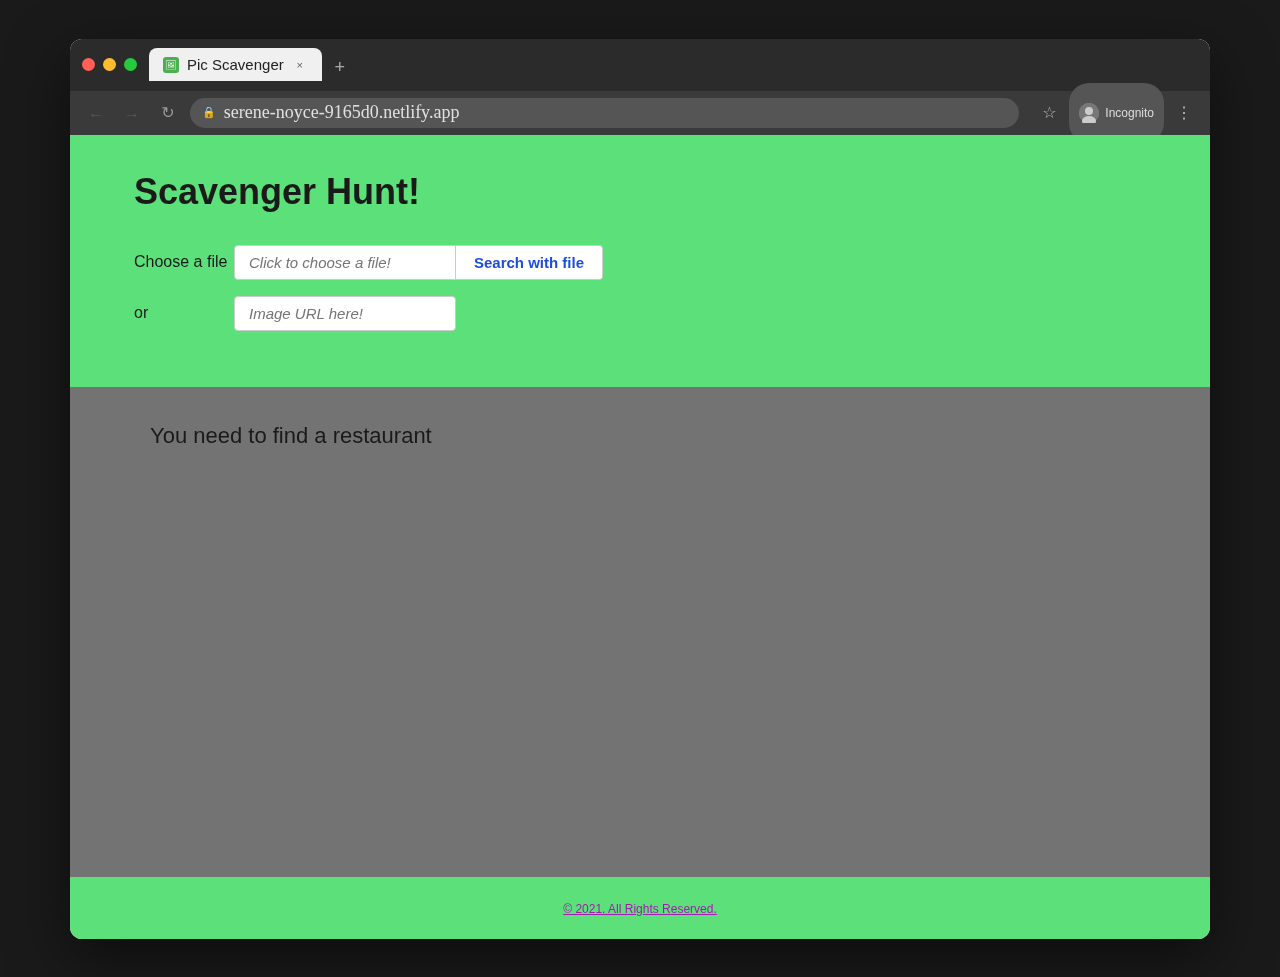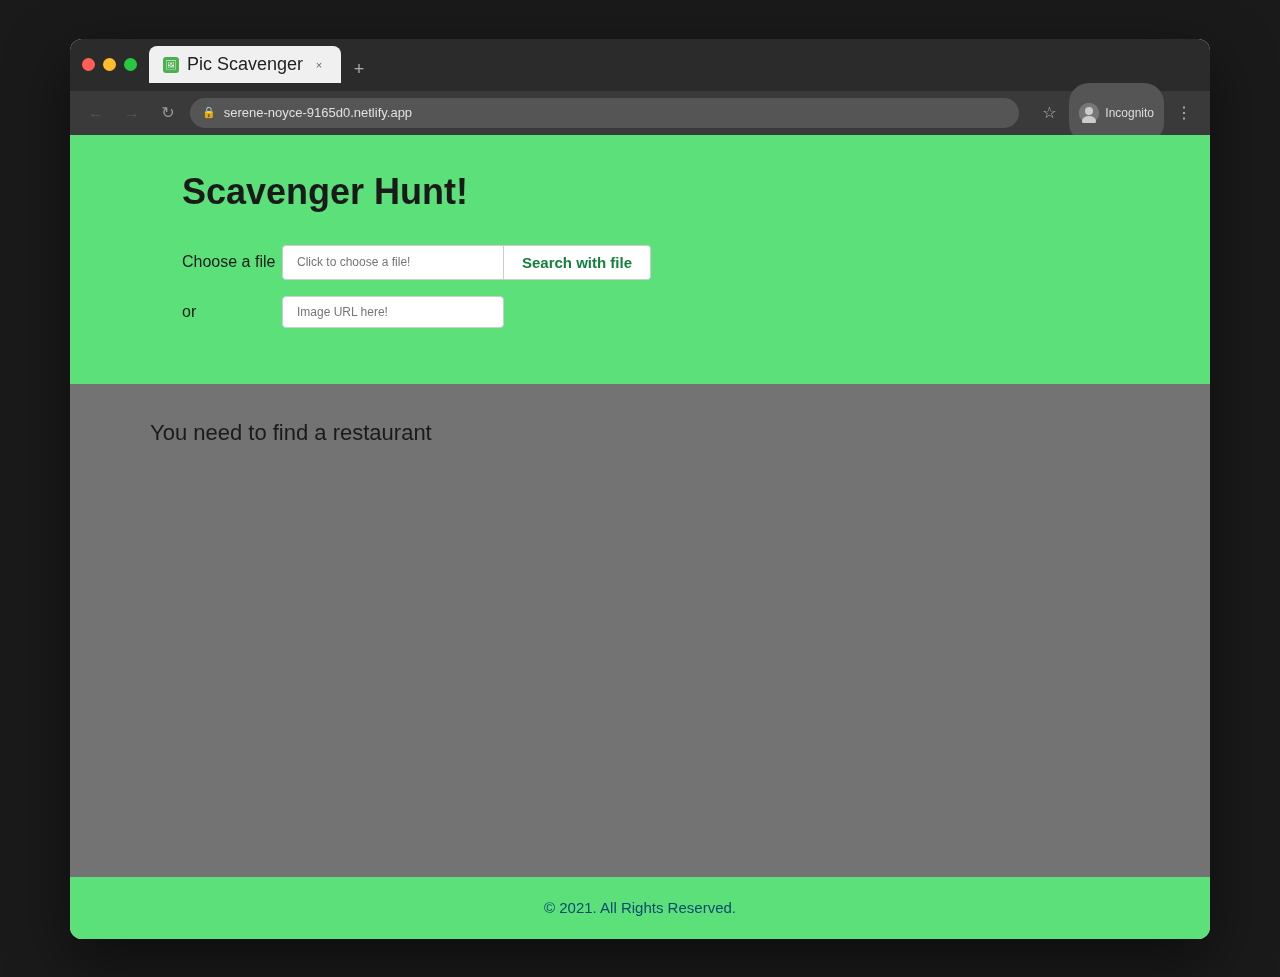--- a/index.html
+++ b/index.html
@@ -80,21 +80,21 @@
       border-radius: 3px;
       display: flex;
       align-items: center;
       justify-content: center;
       color: white;
       font-size: 9px;
       flex-shrink: 0;
     }
 
     .tab-title {
-      font-size: 18px;
+      font-size: 15px;
       color: #222;
       white-space: nowrap;
       overflow: hidden;
       text-overflow: ellipsis;
     }
 
     .tab-close {
       margin-left: auto;
       width: 16px;
       height: 16px;
@@ -157,21 +157,22 @@
       gap: 8px;
     }
 
     .lock-icon {
       color: #aaa;
       font-size: 11px;
     }
 
     .address-text {
       color: #e0e0e0;
-      font-size: 13px;
+      font-size: 18px;
+      font-family: Liberation Serif, serif;
     }
 
     .browser-actions {
       display: flex;
       align-items: center;
       gap: 6px;
       margin-left: 8px;
     }
 
     .browser-action-btn {
@@ -212,21 +213,21 @@
 
     
     .page-content {
       flex: 1;
       display: flex;
       flex-direction: column;
     }
 
     .page-header {
       background: #5ce07a;
-      padding: 36px 112px 40px;
+      padding: 36px 64px 40px;
     }
 
     .page-title {
       font-size: 36px;
       font-weight: 800;
       color: #1a1a1a;
       margin-bottom: 32px;
     }
 
     .search-row {
@@ -246,34 +247,35 @@
       border: 1.5px solid #ccc;
       border-radius: 4px;
       overflow: hidden;
       background: white;
     }
 
     .search-input {
       border: none;
       outline: none;
       padding: 8px 14px;
-      font-size: 12px;
+      font-size: 15px;
       color: #a21caf;
       background: transparent;
       width: 220px;
+      font-style: italic;
     }
 
     .search-btn {
       background: white;
       border: none;
       border-left: 1.5px solid #ccc;
       padding: 8px 18px;
       font-size: 15px;
       font-weight: 600;
-      color: #15803d;
+      color: #1d4ed8;
       cursor: pointer;
       white-space: nowrap;
     }
 
     
     .page-body {
       flex: 1;
       padding: 36px 80px;
       background: #737373;
     }
@@ -285,22 +287,23 @@
     }
 
     
     .page-footer {
       background: #5ce07a;
       padding: 22px;
       text-align: center;
     }
 
     .footer-text {
-      font-size: 15px;
-      color: #0c4a6e;
+      font-size: 12px;
+      color: #a21caf;
+      text-decoration: underline;
     }
   </style>
 </head>
 <body>
 
 <div class="browser-window">
 
   <div class="title-bar">
     <div class="traffic-lights">
       <div class="traffic-light red"></div>

